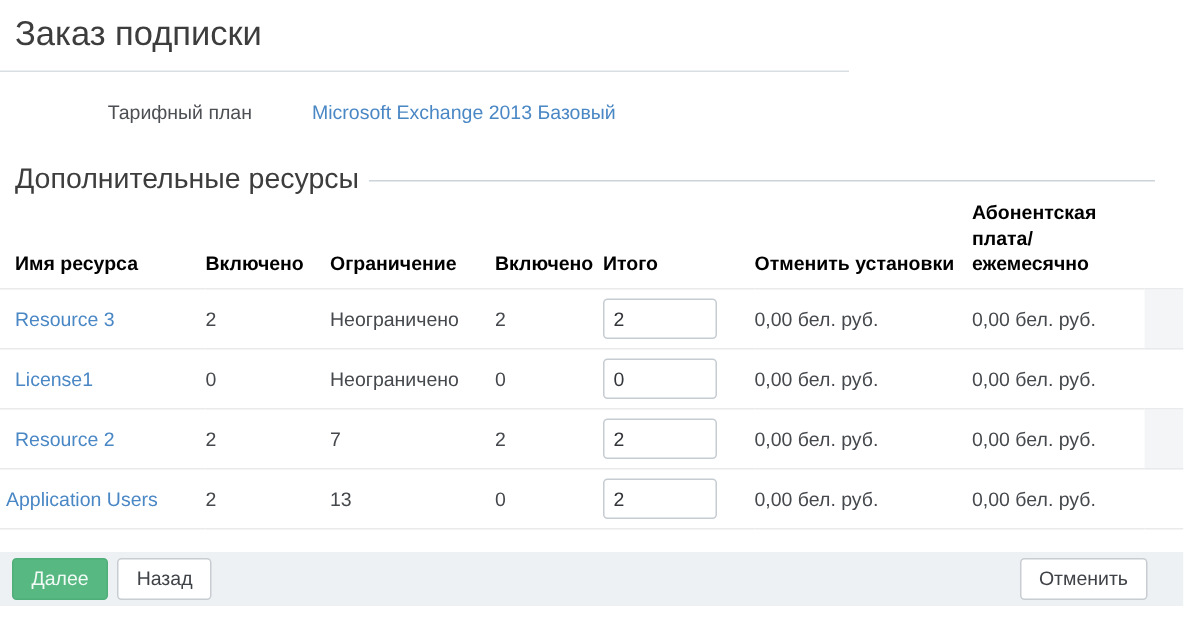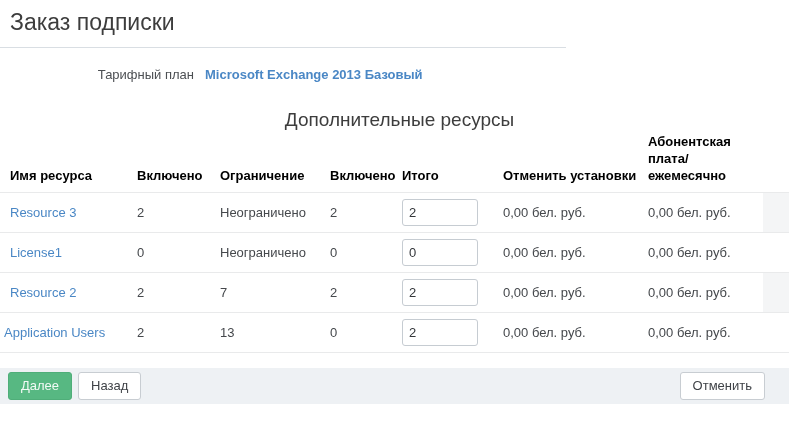--- a/index.html
+++ b/index.html
@@ -11,26 +11,26 @@
     overflow: hidden;
   }
   .page { width: 789px; height: 308px; position: relative; }
 
   
   .title-wrap { width: 566px; border-bottom: 1px solid #d9dee3; padding: 9px 0 11px 10px; }
   h1.page-title { font-size: 23px; font-weight: 400; color: #3d3d3d; letter-spacing: 0; }
 
   
   .form-row { margin-top: 17px; line-height: 19px; }
-  .form-row .lbl { display: inline-block; width: 168px; text-align: right; color: #4c4f53; vertical-align: top; margin-left: 26px; }
-  .form-row .val { margin-left: 11px; font-weight: bold; }
+  .form-row .lbl { display: inline-block; width: 168px; text-align: right; color: #4c4f53; vertical-align: top; }
+  .form-row .val { margin-left: 40px; }
   a.link { color: #4a87c5; text-decoration: none; cursor: pointer; }
 
   
-  .section-head { display: flex; align-items: center; margin-top: 25px; padding-left: 10px; height: 22px; flex-direction: column; }
+  .section-head { display: flex; align-items: center; margin-top: 25px; padding-left: 10px; height: 22px; }
   .section-head h2 { font-size: 19px; font-weight: 400; color: #3d3d3d; white-space: nowrap; }
   .section-head .legend-line { flex: 1; border-top: 1px solid #ccd3d9; margin-left: 7px; margin-right: 19px; }
 
   
   table.res-table { width: 789px; table-layout: fixed; border-collapse: collapse; margin-top: 2px; }
   .res-table th {
     font-size: 13px; font-weight: 700; color: #000000;
     text-align: left; vertical-align: bottom; padding: 0 0 8px 0; line-height: 17px;
   }
   .res-table th.c-name { padding-left: 10px; }

